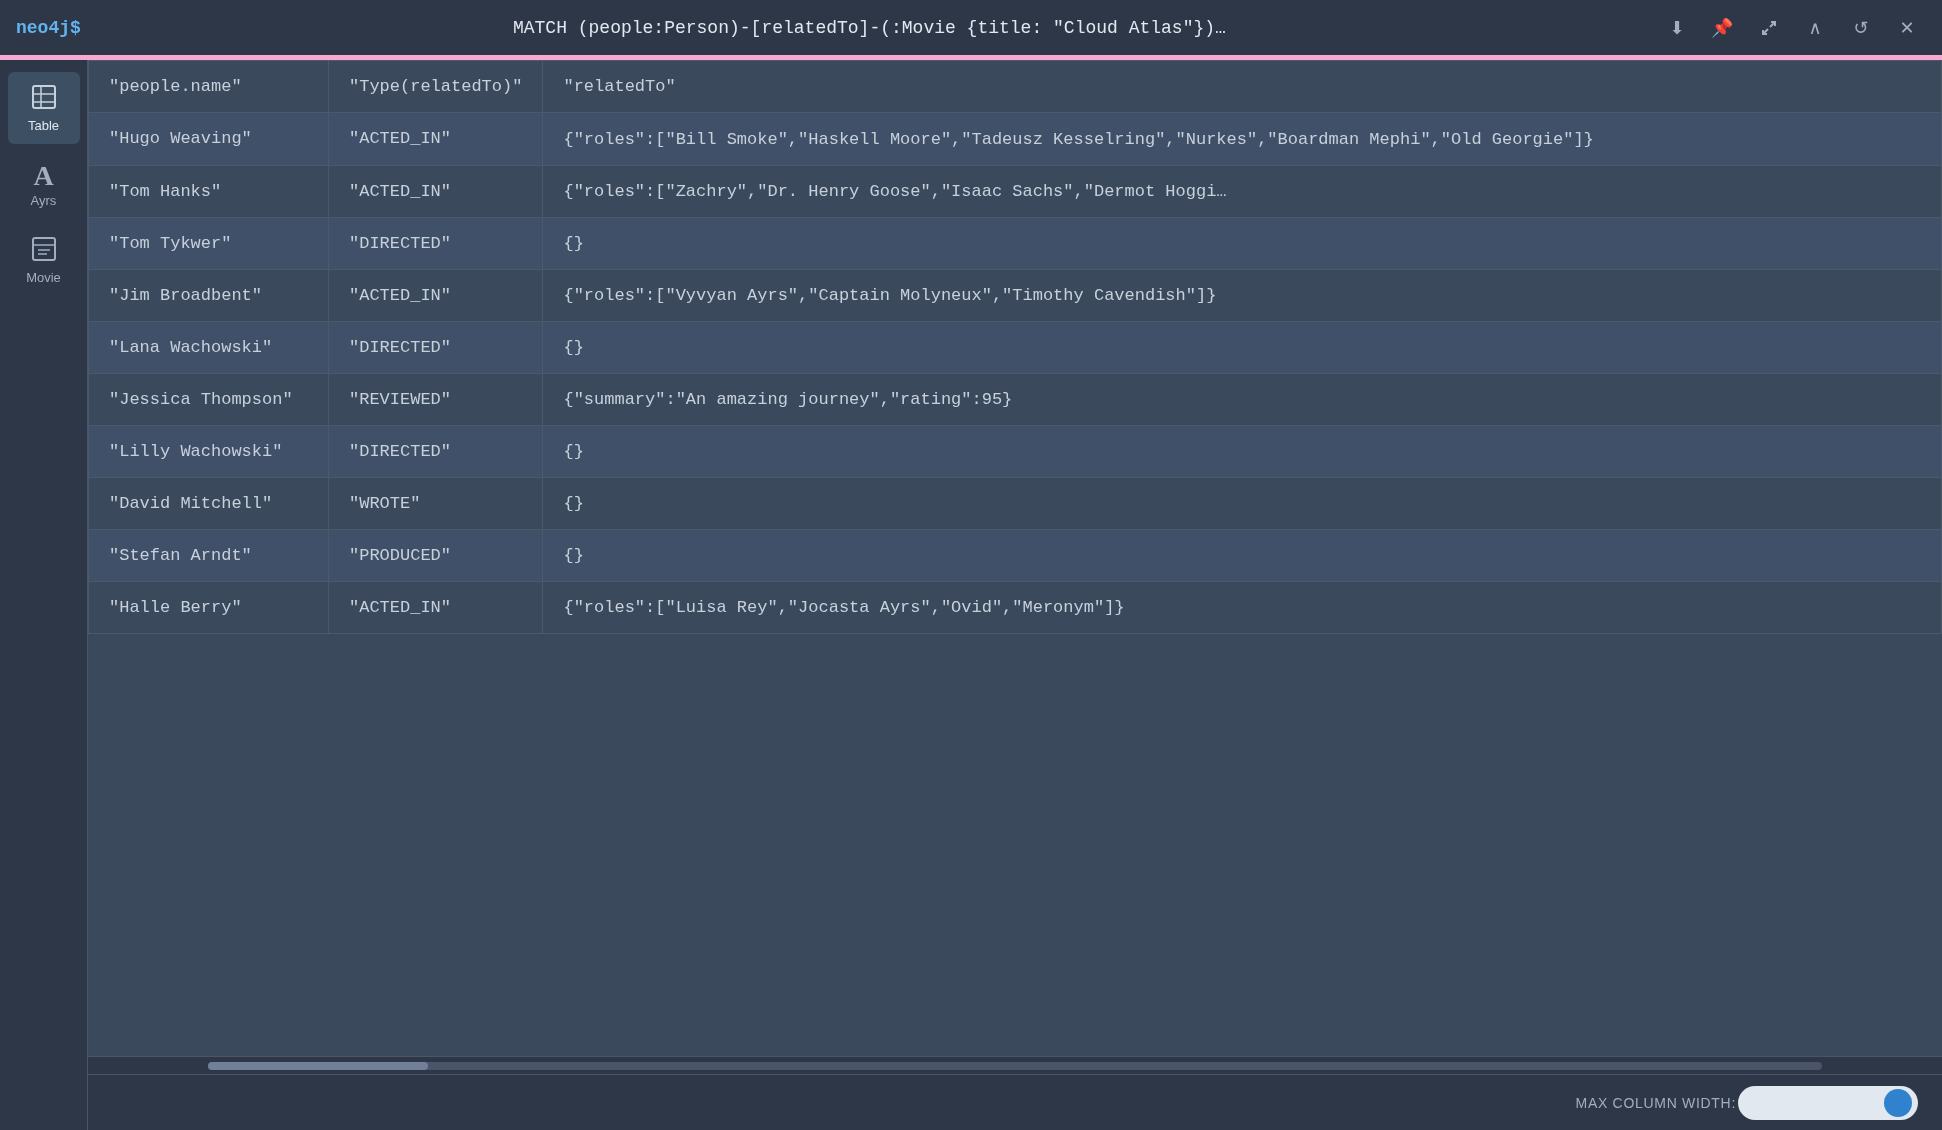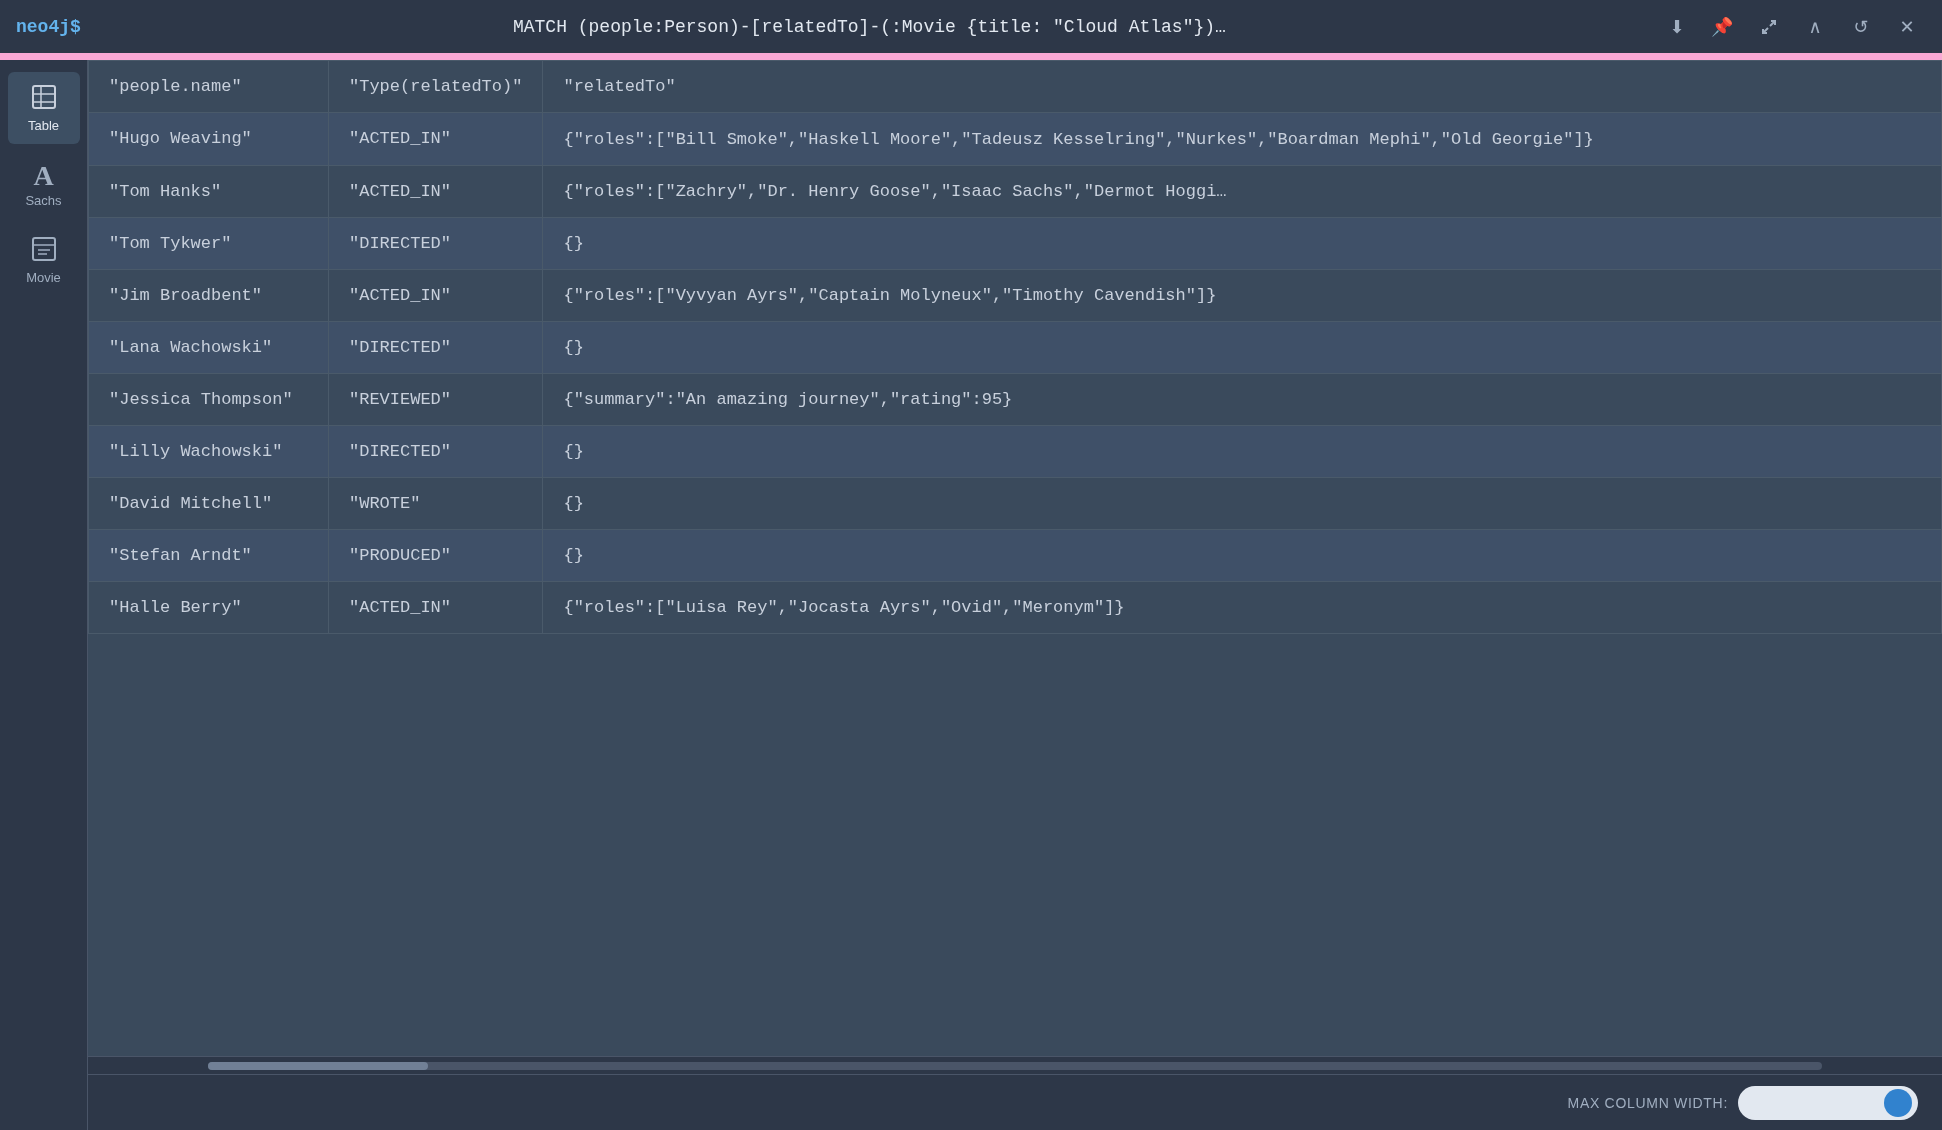--- a/index.html
+++ b/index.html
@@ -10,21 +10,21 @@
       width: 1942px;
       height: 1130px;
       overflow: hidden;
     }
 
     
     .title-bar {
       display: flex;
       align-items: center;
       background: #2d3748;
-      border-bottom: 7px solid #f9a8d4;
+      border-bottom: 5px solid #f9a8d4;
       height: 60px;
       padding: 0 16px;
     }
     .title-bar-prompt {
       color: #63b3ed;
       font-size: 18px;
       font-weight: bold;
       margin-right: 12px;
       white-space: nowrap;
     }
@@ -154,21 +154,21 @@
 
     
     .footer {
       height: 56px;
       background: #2d3748;
       border-top: 1px solid #4a5568;
       display: flex;
       align-items: center;
       justify-content: flex-end;
       padding: 0 24px;
-      gap: 10px;
+      gap: 2px;
     }
     .footer-label {
       font-family: Arial, sans-serif;
       font-size: 14px;
       color: #a0aec0;
       letter-spacing: 0.05em;
       text-transform: uppercase;
     }
 
     
@@ -248,21 +248,21 @@
           <rect x="2" y="2" width="22" height="22" rx="2" stroke="#c8d0dc" stroke-width="2" fill="none"></rect>
           <line x1="2" y1="10" x2="24" y2="10" stroke="#c8d0dc" stroke-width="1.5"></line>
           <line x1="2" y1="18" x2="24" y2="18" stroke="#c8d0dc" stroke-width="1.5"></line>
           <line x1="10" y1="2" x2="10" y2="24" stroke="#c8d0dc" stroke-width="1.5"></line>
         </svg>
       </span>
       <span class="sidebar-label">Table</span>
     </div>
     <div class="sidebar-item">
       <span class="sidebar-icon" style="font-size:28px;font-family:serif;font-weight:bold;color:#a0aec0;">A</span>
-      <span class="sidebar-label">Sachs</span>
+      <span class="sidebar-label">Ayrs</span>
     </div>
     <div class="sidebar-item">
       <span class="sidebar-icon">
         <svg width="26" height="26" viewBox="0 0 26 26" fill="none">
           <rect x="2" y="2" width="22" height="22" rx="2" stroke="#a0aec0" stroke-width="2" fill="none"></rect>
           <line x1="2" y1="9" x2="24" y2="9" stroke="#a0aec0" stroke-width="1.5"></line>
           <line x1="7" y1="14" x2="19" y2="14" stroke="#a0aec0" stroke-width="1.5"></line>
           <line x1="7" y1="18" x2="16" y2="18" stroke="#a0aec0" stroke-width="1.5"></line>
         </svg>
       </span>

